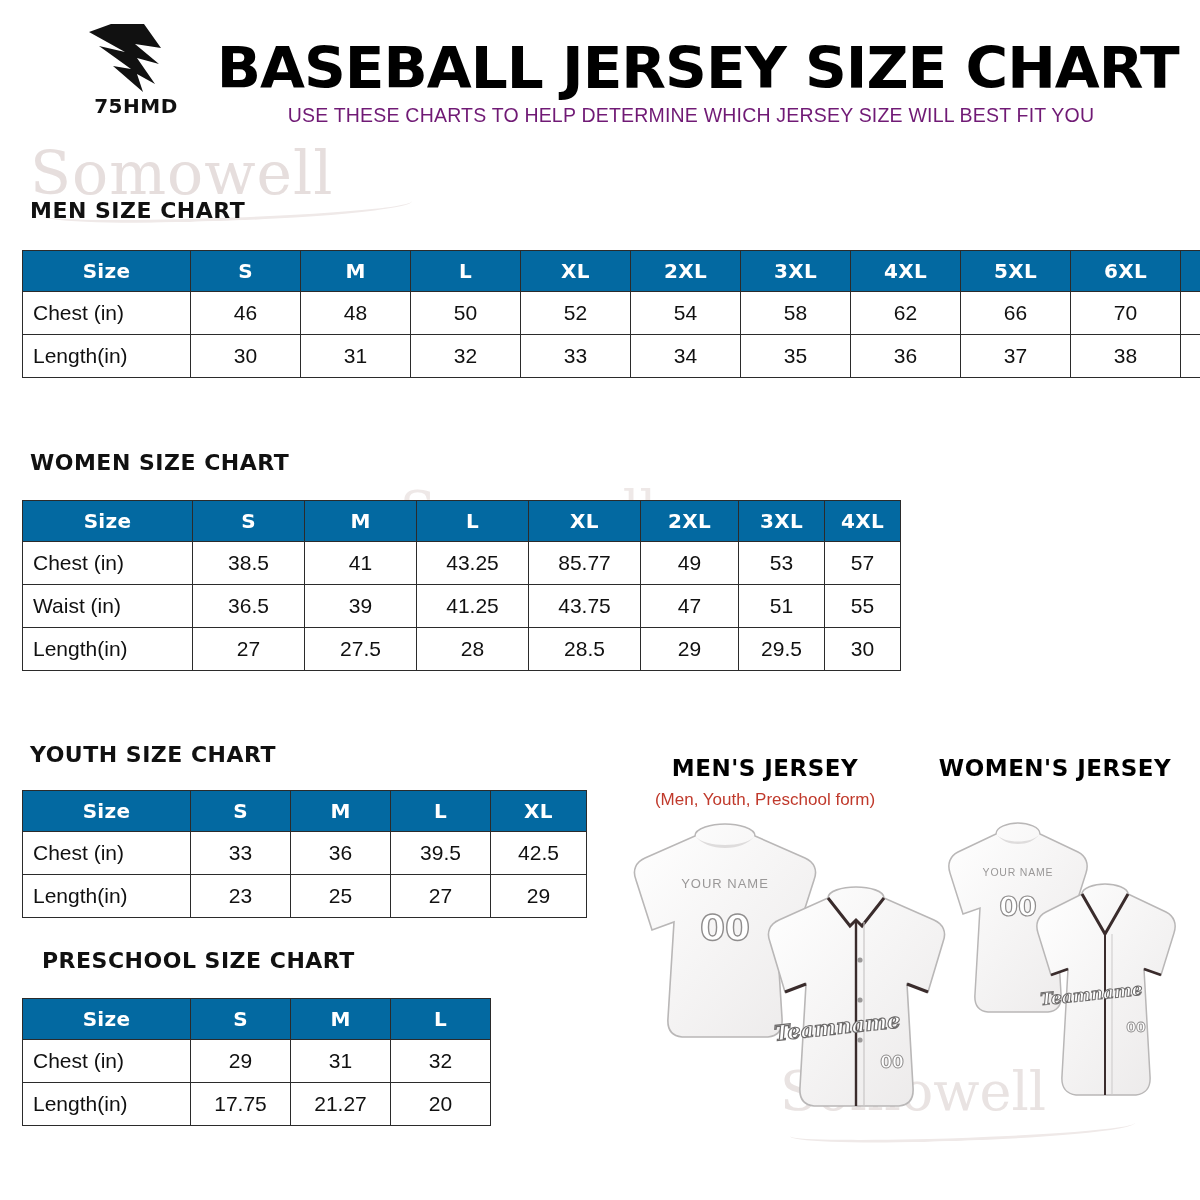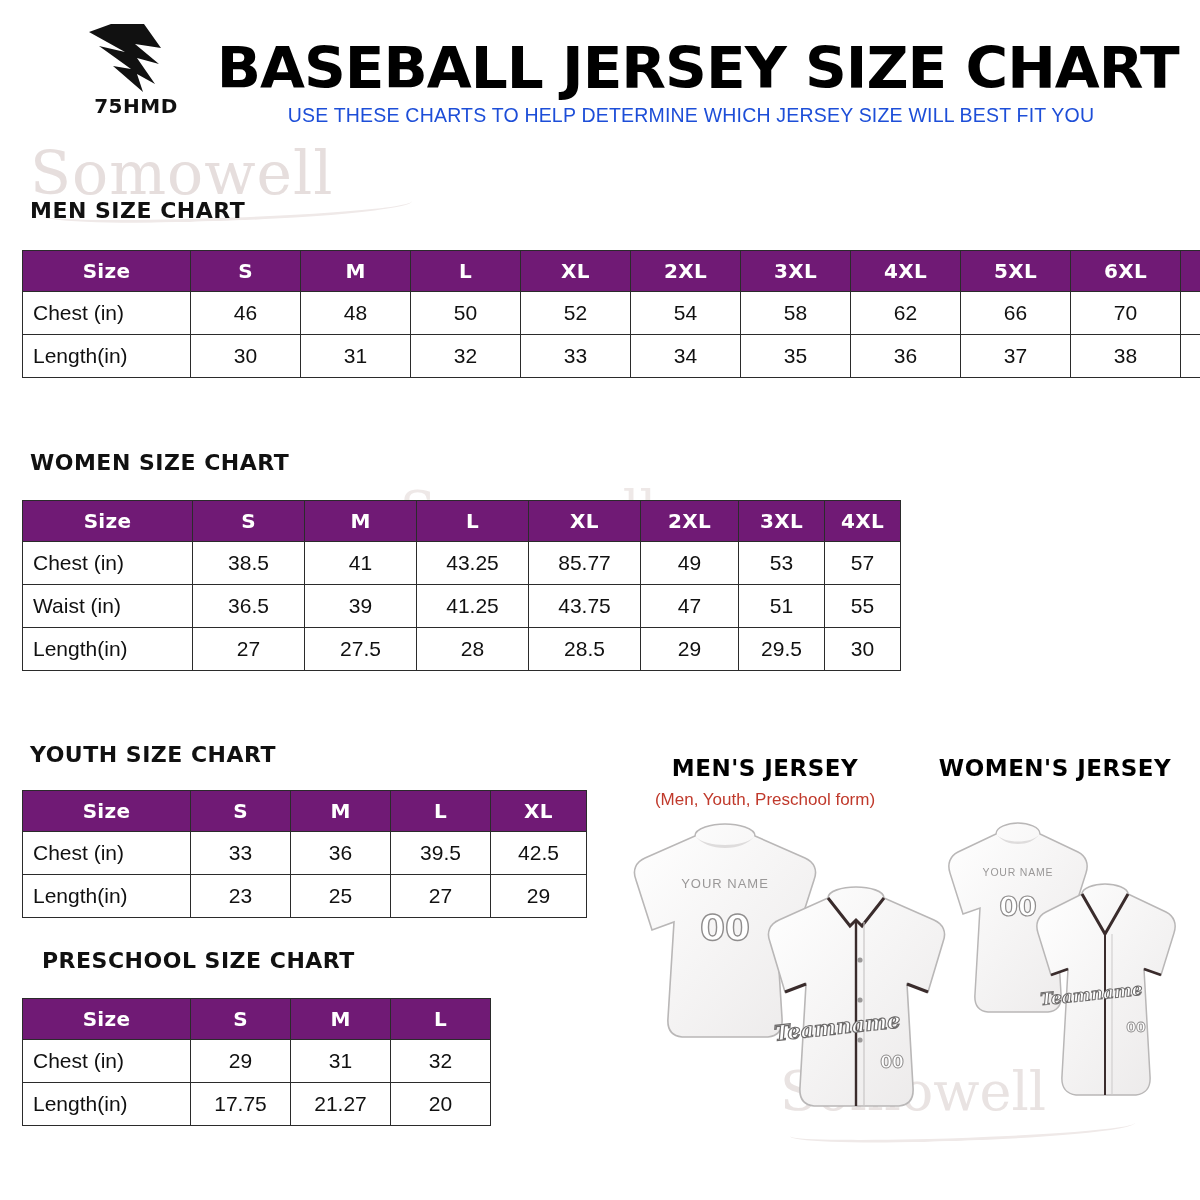--- a/index.html
+++ b/index.html
@@ -56,21 +56,21 @@
     line-height: 60px;
     letter-spacing: -1px;
     color: #000;
     white-space: nowrap;
     transform: scaleX(1.02);
   }
   .subtitle {
     font-family: "Liberation Sans", sans-serif;
     font-size: 19.5px;
     letter-spacing: 0.2px;
-    color: #1d4ed8;
+    color: #701a75;
     margin-top: 6px;
     white-space: nowrap;
   }
 
   
   .wm {
     position: absolute;
     pointer-events: none;
     font-family: "DejaVu Serif", serif;
     color: #e9e3e2;
@@ -151,21 +151,21 @@
   table.sz th, table.sz td {
     border: 1px solid #2b2b2b;
     text-align: center;
     font-size: 21px;
     color: #111;
     height: 40px;
     font-weight: normal;
     font-family: "Liberation Sans", sans-serif;
   }
   table.sz thead th {
-    background: #701a75;
+    background: #0369a1;
     color: #ffffff;
     font-family: "DejaVu Sans", sans-serif;
     font-weight: bold;
     font-size: 20px;
     letter-spacing: 0.3px;
     height: 38px;
   }
   table.sz td.rowlab {
     text-align: left;
     padding-left: 10px;

